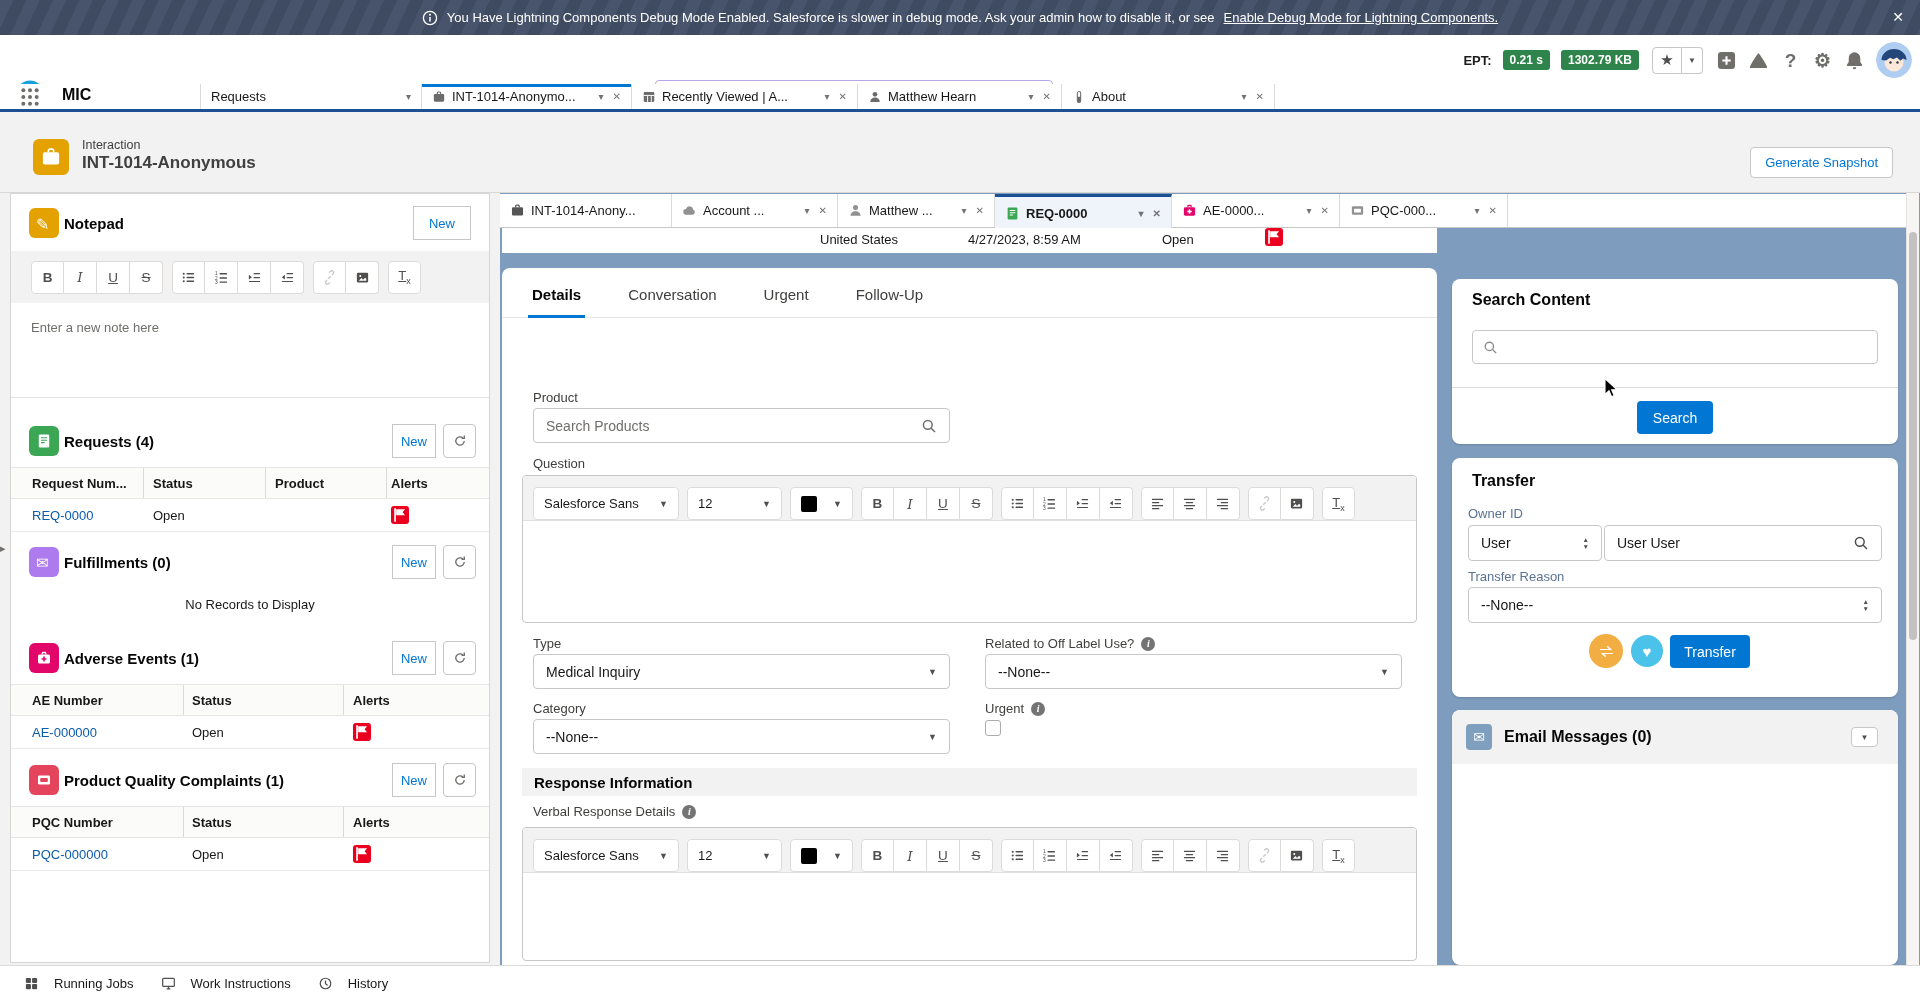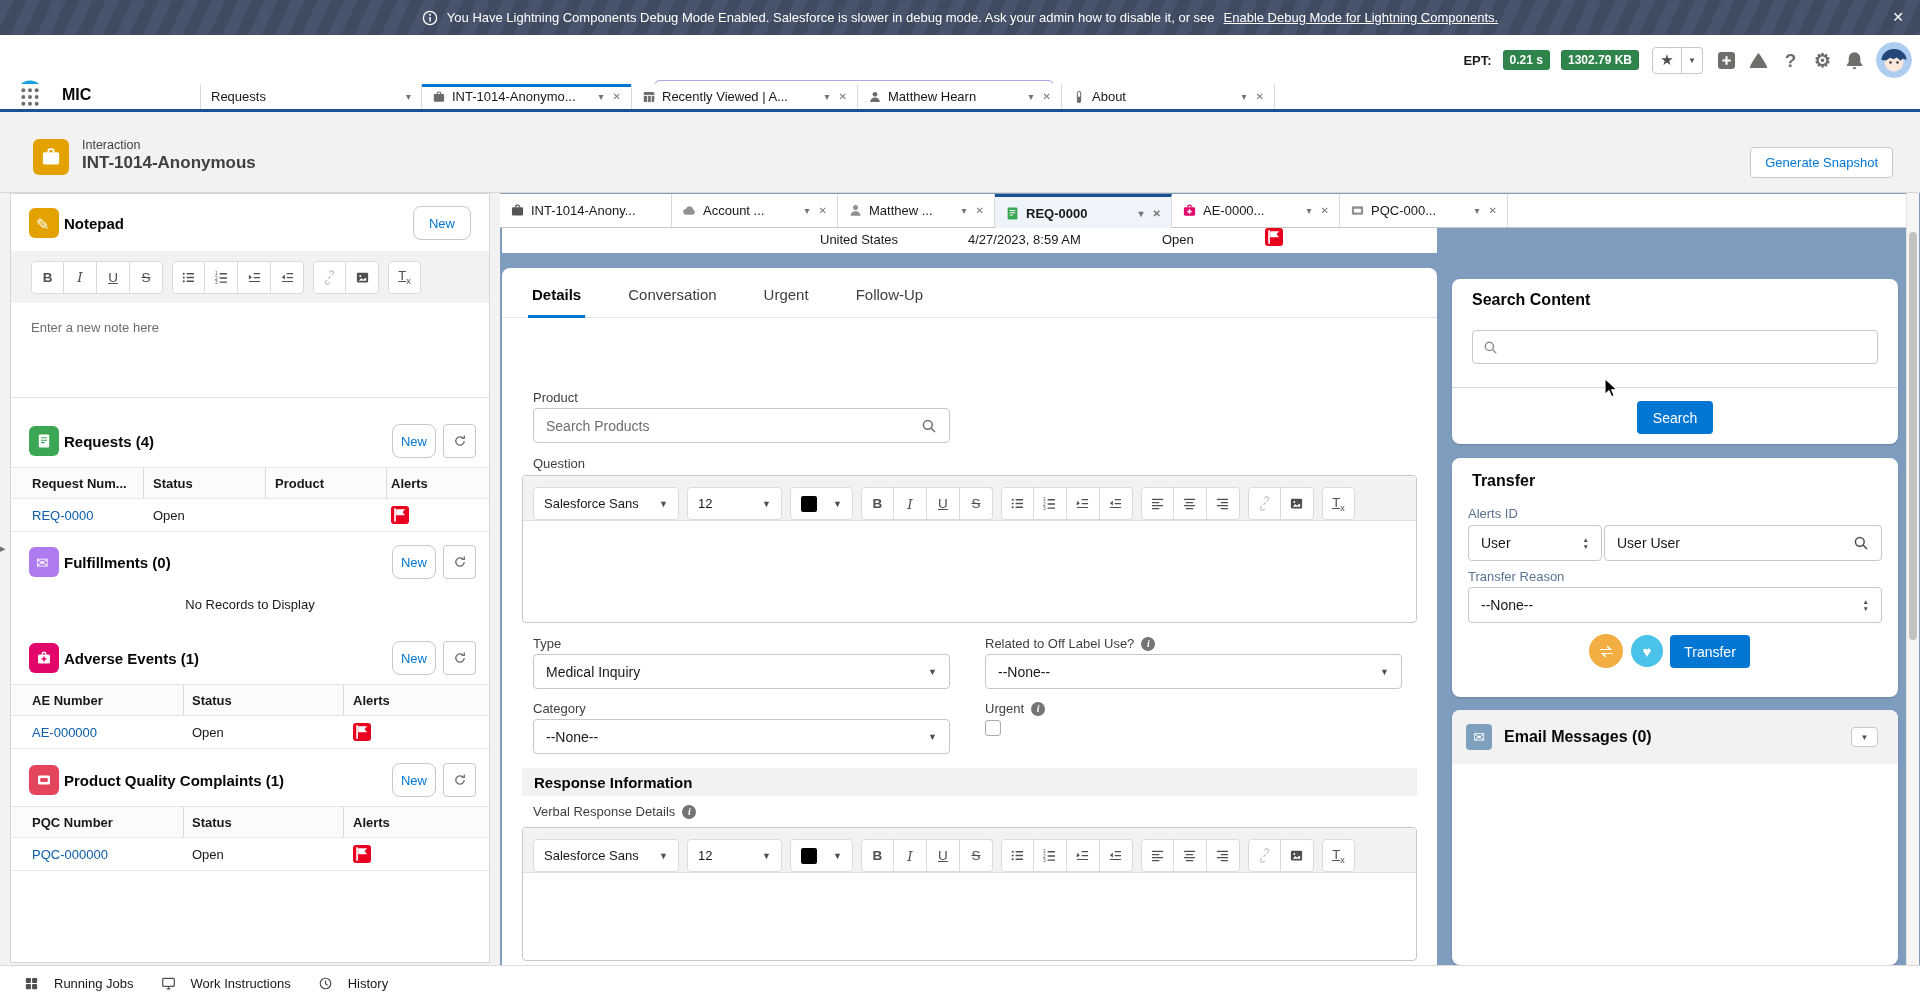--- a/index.html
+++ b/index.html
@@ -69,21 +69,21 @@
 .ft-item .fic{width:15px;height:15px;color:#514f4d}
 .expander{position:absolute;left:0;top:536px;width:12px;height:24px;color:#706e6b;font-size:11px;
   display:flex;align-items:center;cursor:pointer}
 
 
 .sbcard{position:absolute;left:10px;top:193px;width:480px;height:770px;background:#fff;border:1px solid #d8d6d4;overflow:hidden}
 .sb-head{position:absolute;left:0;right:0;height:38px;display:flex;align-items:center}
 .sb-head .tile{width:30px;height:30px;margin-left:18px;font-size:16px}
 .sb-head .tile .tic{width:16px;height:16px}
 .sb-title{margin-left:5px;font-size:15px;font-weight:bold;color:#080707;flex:1;white-space:nowrap}
-.sb-new{width:44px;height:34px;background:#fff;border:1px solid #c9c7c5;border-radius:8px;color:#0176d3;
+.sb-new{width:44px;height:34px;background:#fff;border:1px solid #c9c7c5;border-radius:0;color:#0176d3;
   font-size:13px;margin-right:7px;flex:none}
 .sb-new.wide{width:58px;margin-right:18px}
 .sb-refresh{width:33px;height:34px;background:#fff;border:1px solid #c9c7c5;border-radius:4px;color:#706e6b;
   margin-right:13px;display:flex;align-items:center;justify-content:center;flex:none}
 .sb-refresh .ric{width:14px;height:14px}
 #np-head{top:10px}
 #np-toolbar{position:absolute;top:57px;left:0;right:0;height:52px;background:#f3f2f2;display:flex;
   align-items:center;padding-left:20px;gap:9px}
 .rte-group{display:flex}
 .rte-btn{width:33px;height:33px;background:#fff;border:1px solid #dddbda;border-left-width:0;
@@ -944,21 +944,21 @@
         </svg>
       </span>
   </div>
   <div class="sc-foot">
     <button class="btn-blue sc-btn">Search</button>
   </div>
 </div>
 
 <div class="rp-card" style="top:458px;height:239px">
   <div class="rp-title" style="top:14px">Transfer</div>
-  <div class="tr-label" style="left:16px;top:48px">Alerts ID</div>
+  <div class="tr-label" style="left:16px;top:48px">Owner ID</div>
   <div class="tr-field" style="left:16px;top:67px;width:134px">
     <span>User</span>
     <span class="stp">
         <span>▲</span>
         <span>▼</span>
       </span>
   </div>
   <div class="tr-field" style="left:152px;top:67px;width:278px">
     <span style="flex:1">User User</span>
     <span class="inic" style="width:16px;height:16px;color:#514f4d">

